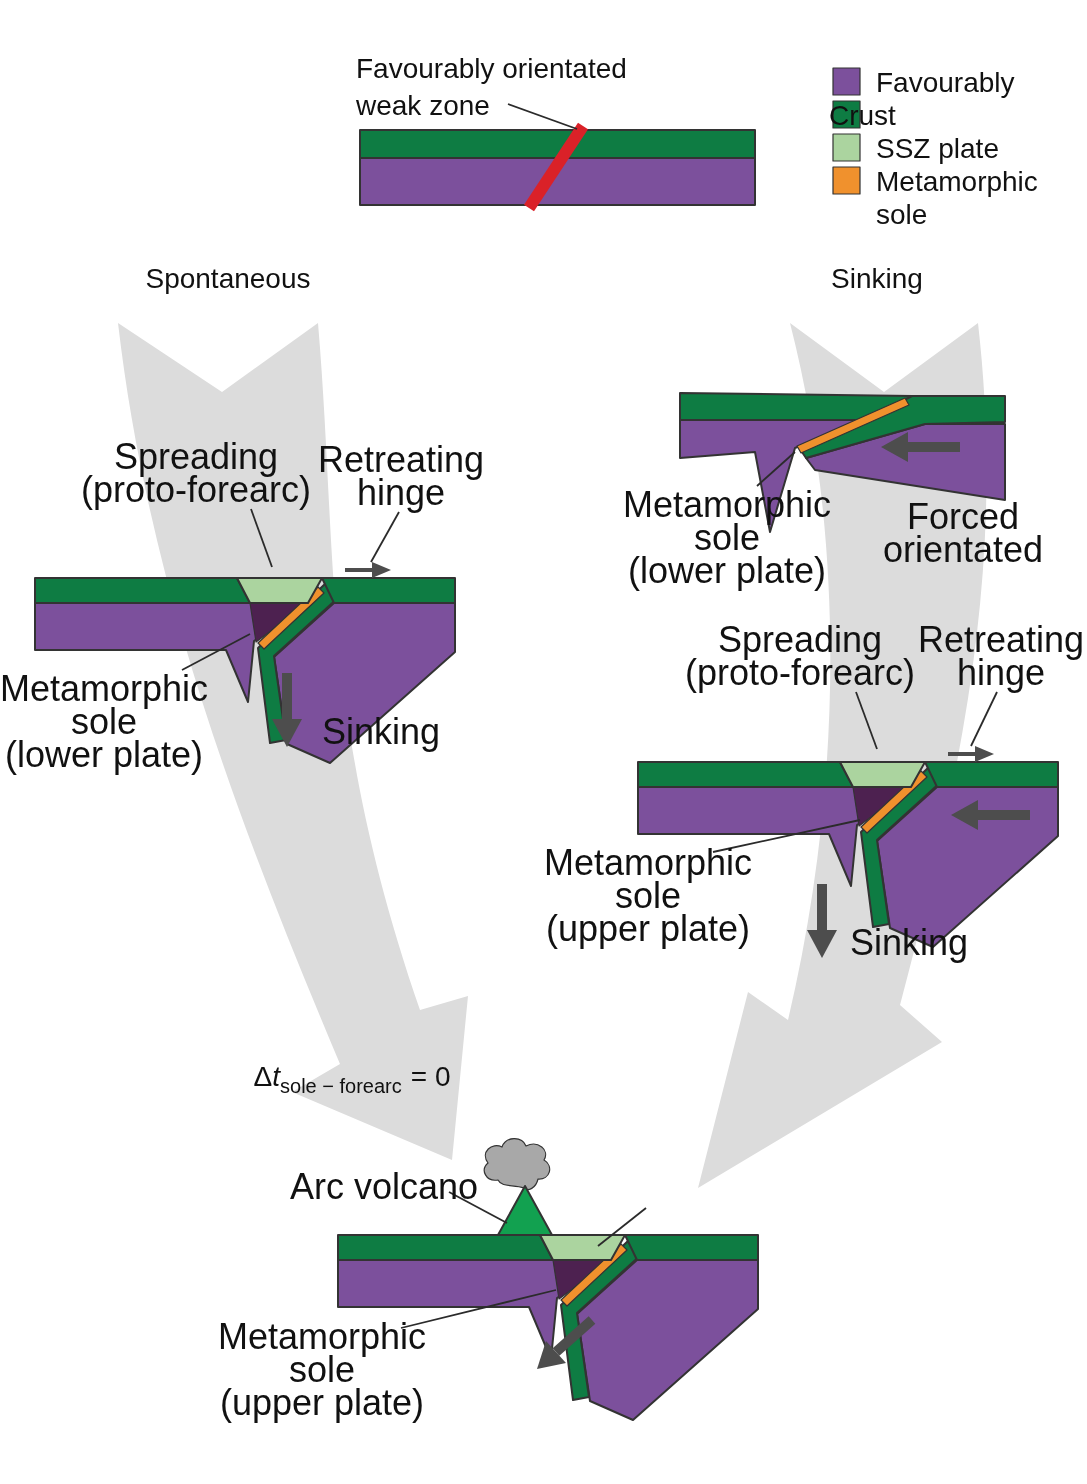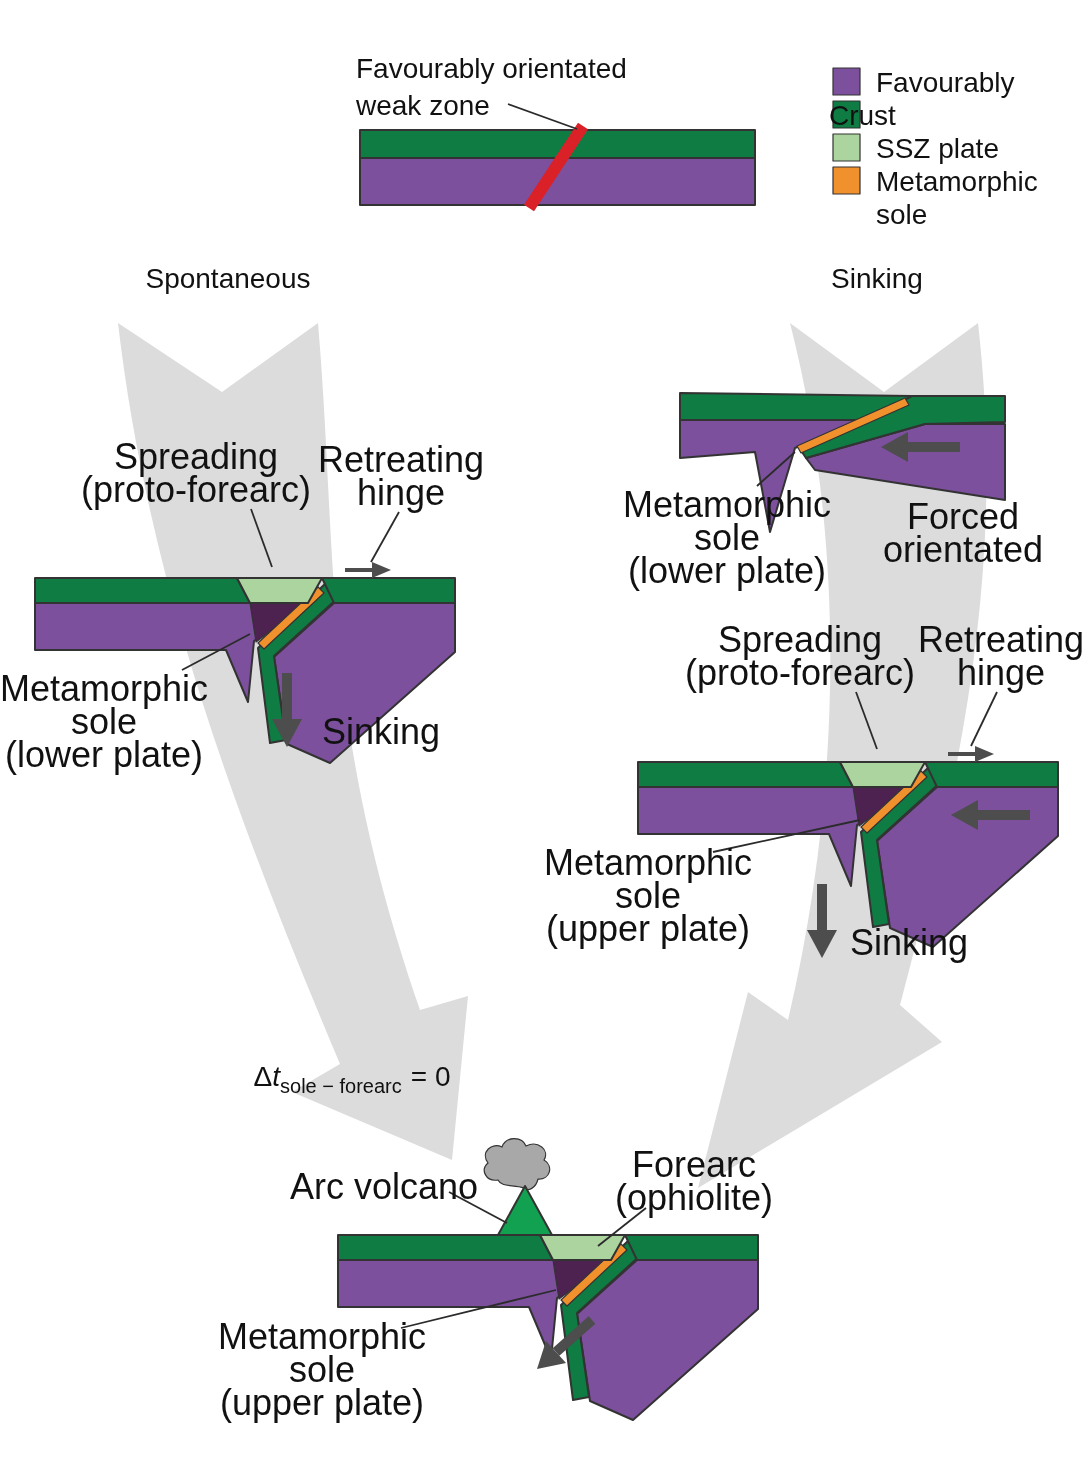--- a/index.html
+++ b/index.html
@@ -167,19 +167,17 @@
 <div class="label" style="left:648px;top:846px;">Metamorphic
 sole
 (upper plate)</div>
 <div class="label la" style="left:850px;top:926px;">Sinking</div>
 
 <div class="label dt" style="left:352px;top:1060px;">
   <span>Δ</span><span class="it">t</span><sub>sole − forearc</sub><span class="rhs">= 0</span>
 </div>
 
 <div class="label" style="left:384px;top:1170px;">Arc volcano</div>
-<div class="label" style="left:694px;top:1148px;">Forearc
-(ophiolite)</div>
 <div class="label" style="left:322px;top:1320px;">Metamorphic
 sole
 (upper plate)</div>
 
 </div>
 
 </body></html>

